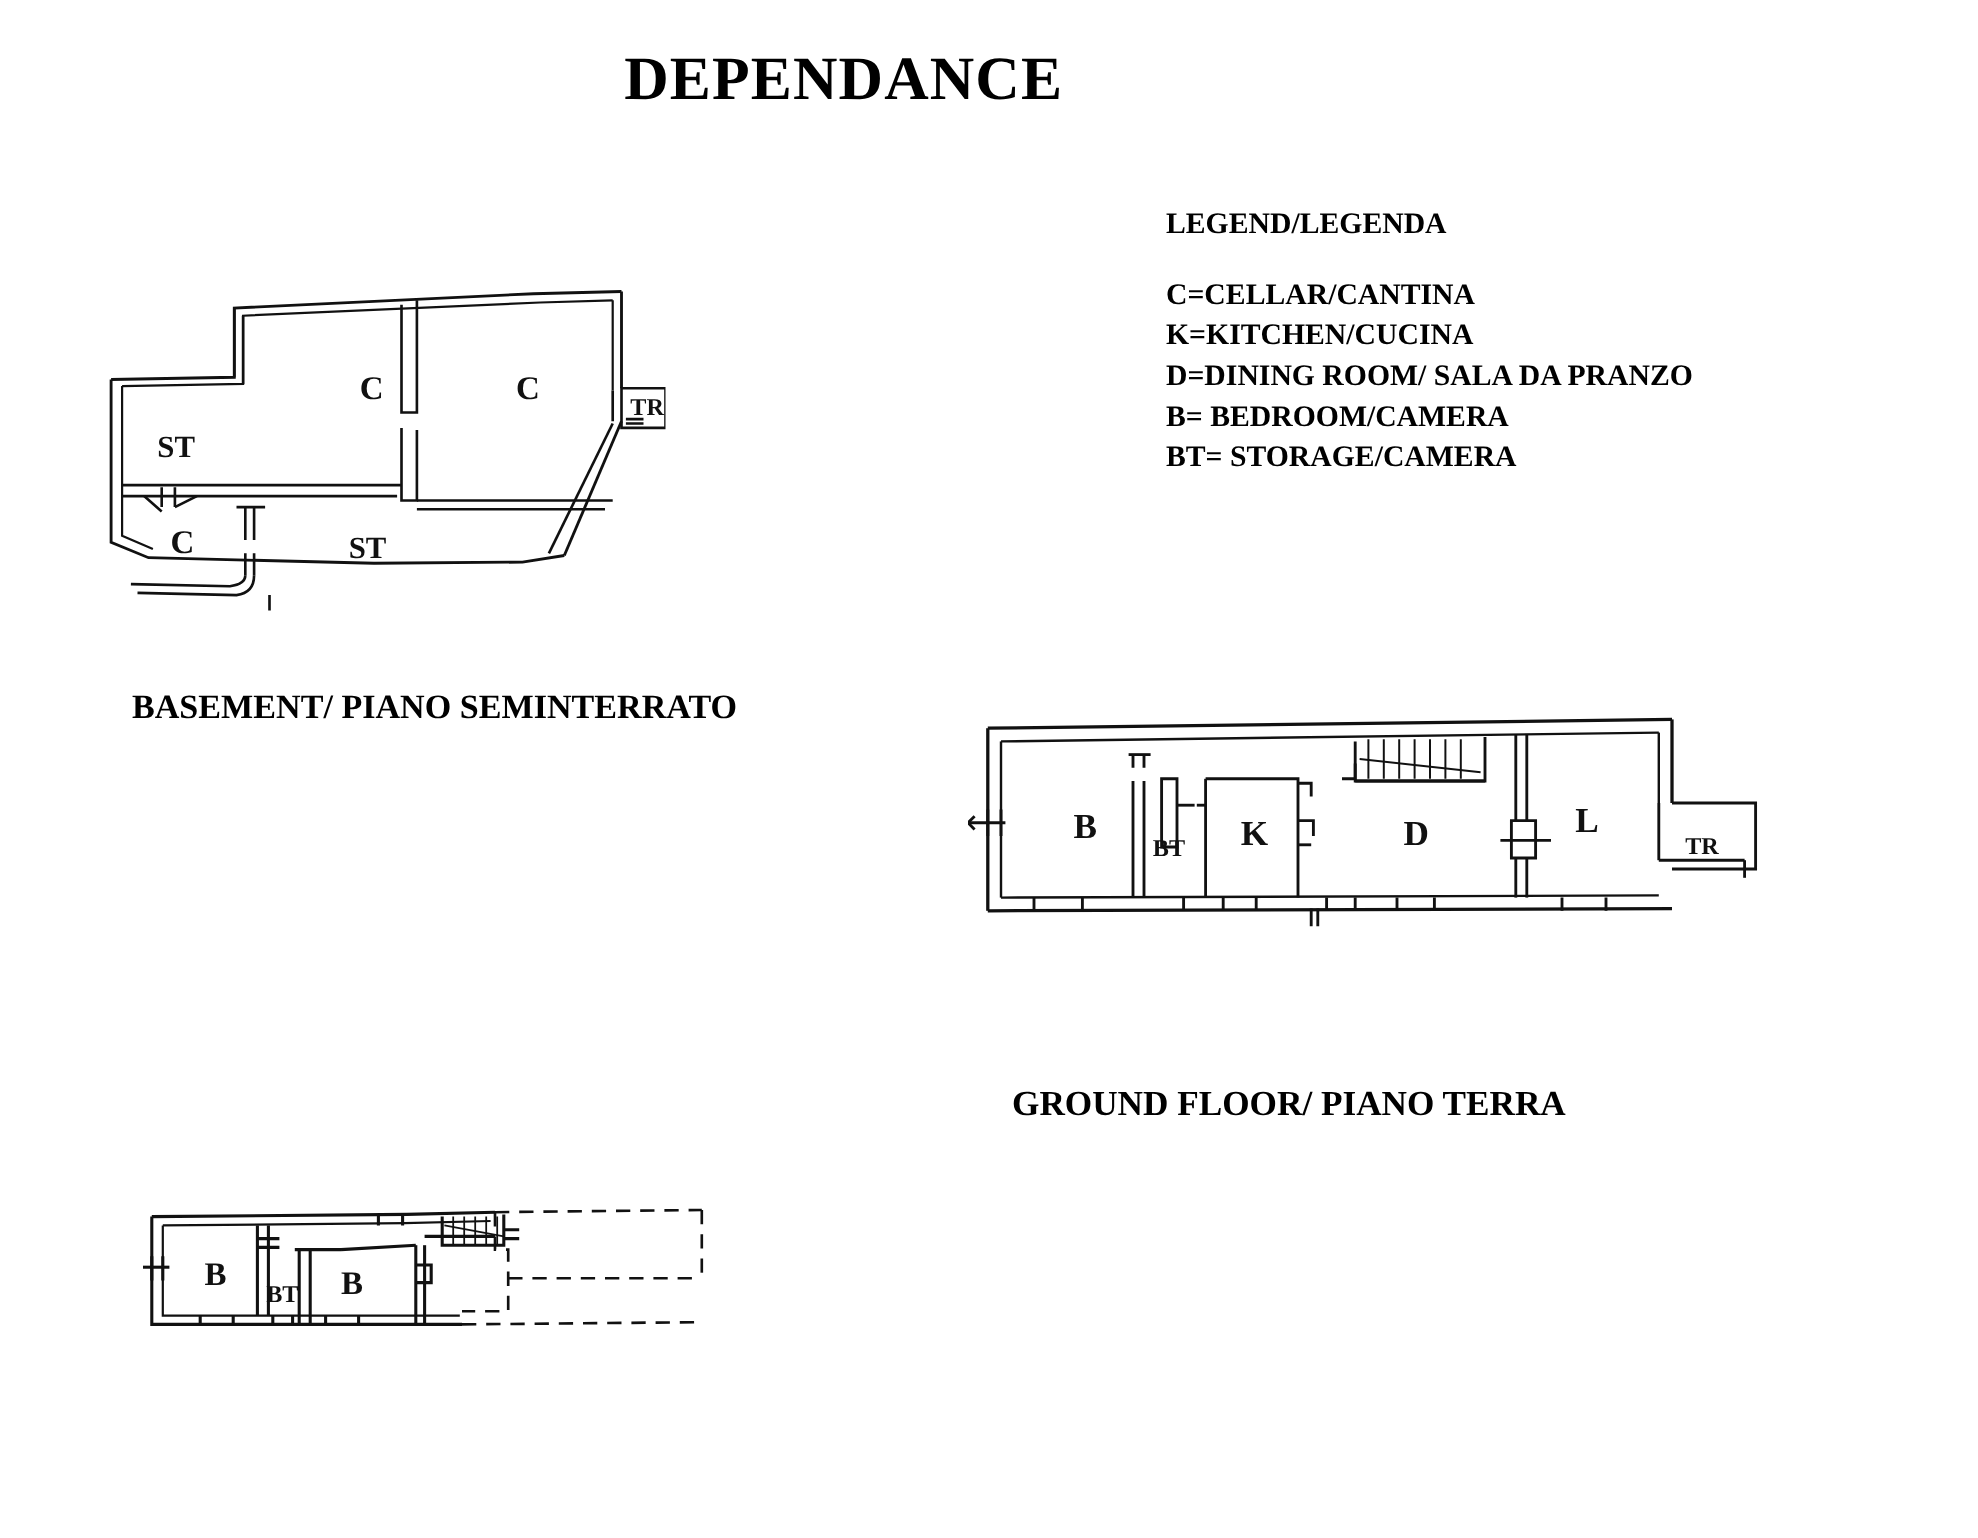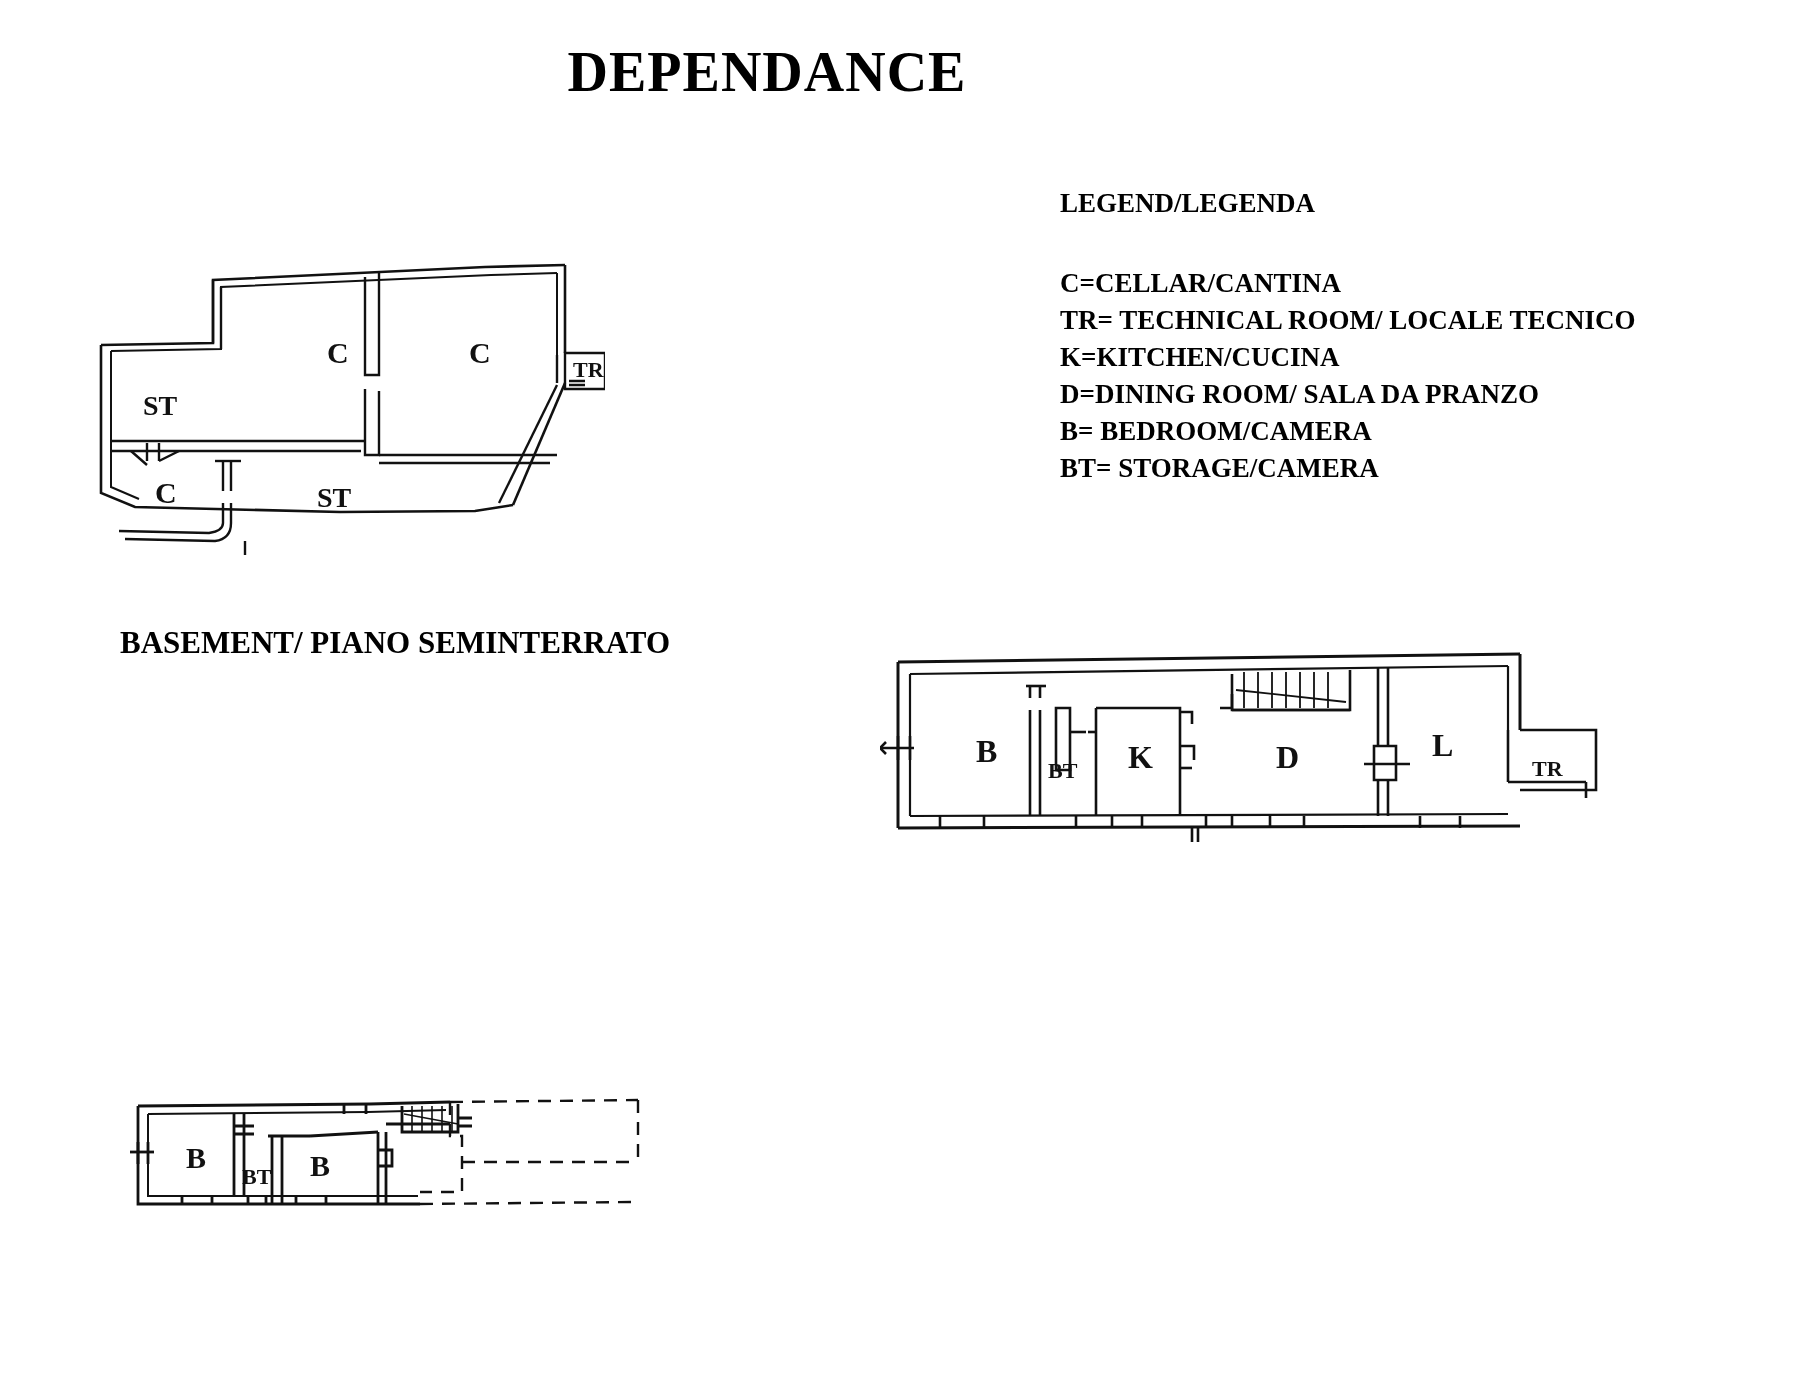--- a/index.html
+++ b/index.html
@@ -23,21 +23,21 @@
   }
   
   #doc-title span{display:inline-block;transform:translateX(-132px);}
 
   
   #legend{
     position:absolute;left:1060px;top:185px;
     font-size:27px;font-weight:bold;line-height:37px;
     white-space:nowrap;
   }
-  #legend .legend-title{margin-bottom:43px;}
+  #legend .legend-title{margin-bottom:27px;}
 
   
   .floor-caption{
     position:absolute;
     font-size:31px;font-weight:bold;white-space:nowrap;
   }
   #caption-basement{left:120px;top:625px;}
   #caption-ground{left:920px;top:985px;font-size:32px;}
   #caption-first{left:135px;top:1300px;}
 
@@ -53,21 +53,20 @@
 
 <div class="page">
 
   <div id="doc-title">
     <span>DEPENDANCE</span>
   </div>
 
   <div id="legend">
     <div class="legend-title">LEGEND/LEGENDA</div>
     <div>C=CELLAR/CANTINA</div>
-    <div>TR= TECHNICAL ROOM/ LOCALE TECNICO</div>
     <div>K=KITCHEN/CUCINA</div>
     <div>D=DINING ROOM/ SALA  DA PRANZO</div>
     <div>B= BEDROOM/CAMERA</div>
     <div>BT= STORAGE/CAMERA</div>
   </div>
 
   <div class="plan" id="plan-basement" style="left:95px;top:255px;">
     <svg width="510" height="310" viewBox="0 0 510 310">
       <g fill="none" stroke="#111" stroke-width="2.6" stroke-linejoin="miter">
 
@@ -197,20 +196,21 @@
 
       <text class="rm" x="96" y="112" font-size="32">B</text>
       <text class="rm" x="168" y="128" font-size="22">BT</text>
       <text class="rm" x="248" y="118" font-size="32">K</text>
       <text class="rm" x="396" y="118" font-size="32">D</text>
       <text class="rm" x="552" y="106" font-size="32">L</text>
       <text class="rm" x="652" y="126" font-size="22">TR</text>
     </svg>
   </div>
 
+  <div class="floor-caption" id="caption-ground">GROUND FLOOR/ PIANO TERRA</div>
 
   <div class="plan" id="plan-first" style="left:130px;top:1080px;">
     <svg width="520" height="150" viewBox="0 0 520 150">
       <g fill="none" stroke="#111" stroke-width="2.8">
 
         <path d="M8,26 L8,124 L290,124"></path>
         <path d="M8,26 L240,24 L320,22"></path>
         <g stroke-width="2">
           <path d="M18,34 L18,116 L288,116"></path>
           <path d="M18,34 L238,32 L316,30"></path>

